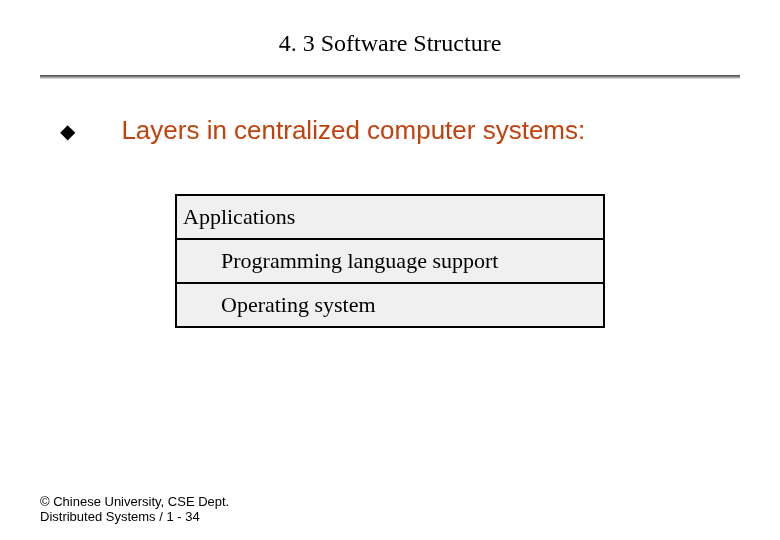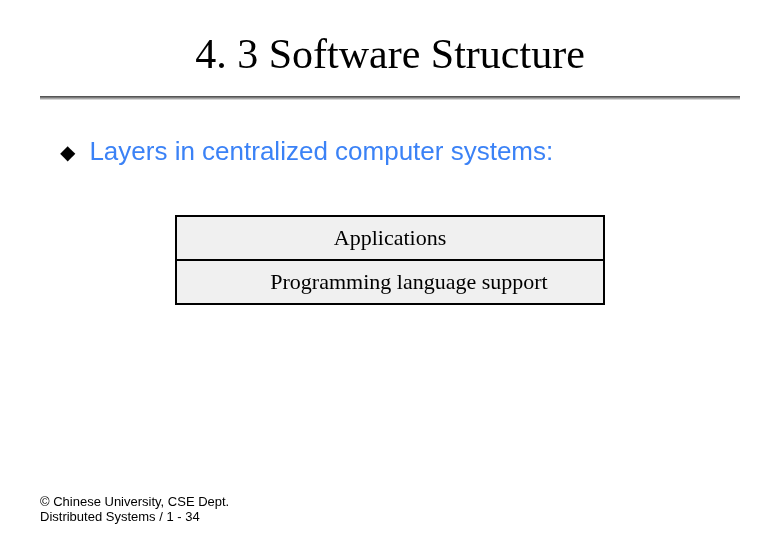--- a/index.html
+++ b/index.html
@@ -5,21 +5,21 @@
   * { box-sizing: border-box; margin: 0; padding: 0; }
   html, body { width: 780px; height: 540px; background: #ffffff; font-family: "Times New Roman", Times, serif; }
   .slide {
     width: 780px;
     height: 540px;
     position: relative;
     padding: 30px 40px 20px 40px;
   }
   .title {
     text-align: center;
-    font-size: 42px;
+    font-size: 24px;
     font-weight: normal;
     color: #000;
     margin-bottom: 18px;
   }
   .rule {
     height: 4px;
     background: linear-gradient(to bottom, #666 0%, #999 40%, #eee 100%);
     border-top: 1px solid #555;
     margin: 0 0 36px 0;
   }
@@ -31,30 +31,31 @@
     margin-bottom: 48px;
   }
   .bullet {
     font-size: 20px;
     line-height: 1;
     color: #000;
   }
   .bullet-text {
     font-family: Arial, Helvetica, sans-serif;
     font-size: 26px;
-    color: #3b82f6;
+    color: #c2410c;
+    margin-left: 32px;
   }
   .stack {
     width: 430px;
     margin: 0 auto;
   }
   .layer {
     border: 2px solid #000;
     background: #f0f0f0;
-    text-align: center;
+    text-align: left;
     font-size: 22px;
     padding: 8px 6px;
     color: #000;
   }
   .layer + .layer { border-top: none; padding-left: 44px; }
   .footer {
     position: absolute;
     left: 40px;
     right: 40px;
     bottom: 16px;
@@ -76,20 +77,21 @@
   <div class="rule"></div>
 
   <div class="bullet-line">
     <span class="bullet">◆</span>
     <span class="bullet-text">Layers in centralized computer systems:</span>
   </div>
 
   <div class="stack">
     <div class="layer">Applications</div>
     <div class="layer">Programming language support</div>
+    <div class="layer">Operating system</div>
   </div>
 
   <div class="footer">
     <span>© Chinese University, CSE Dept.</span>
     <span>Distributed Systems / 1 - 34</span>
   </div>
 
 </div>
 
 </body></html>

